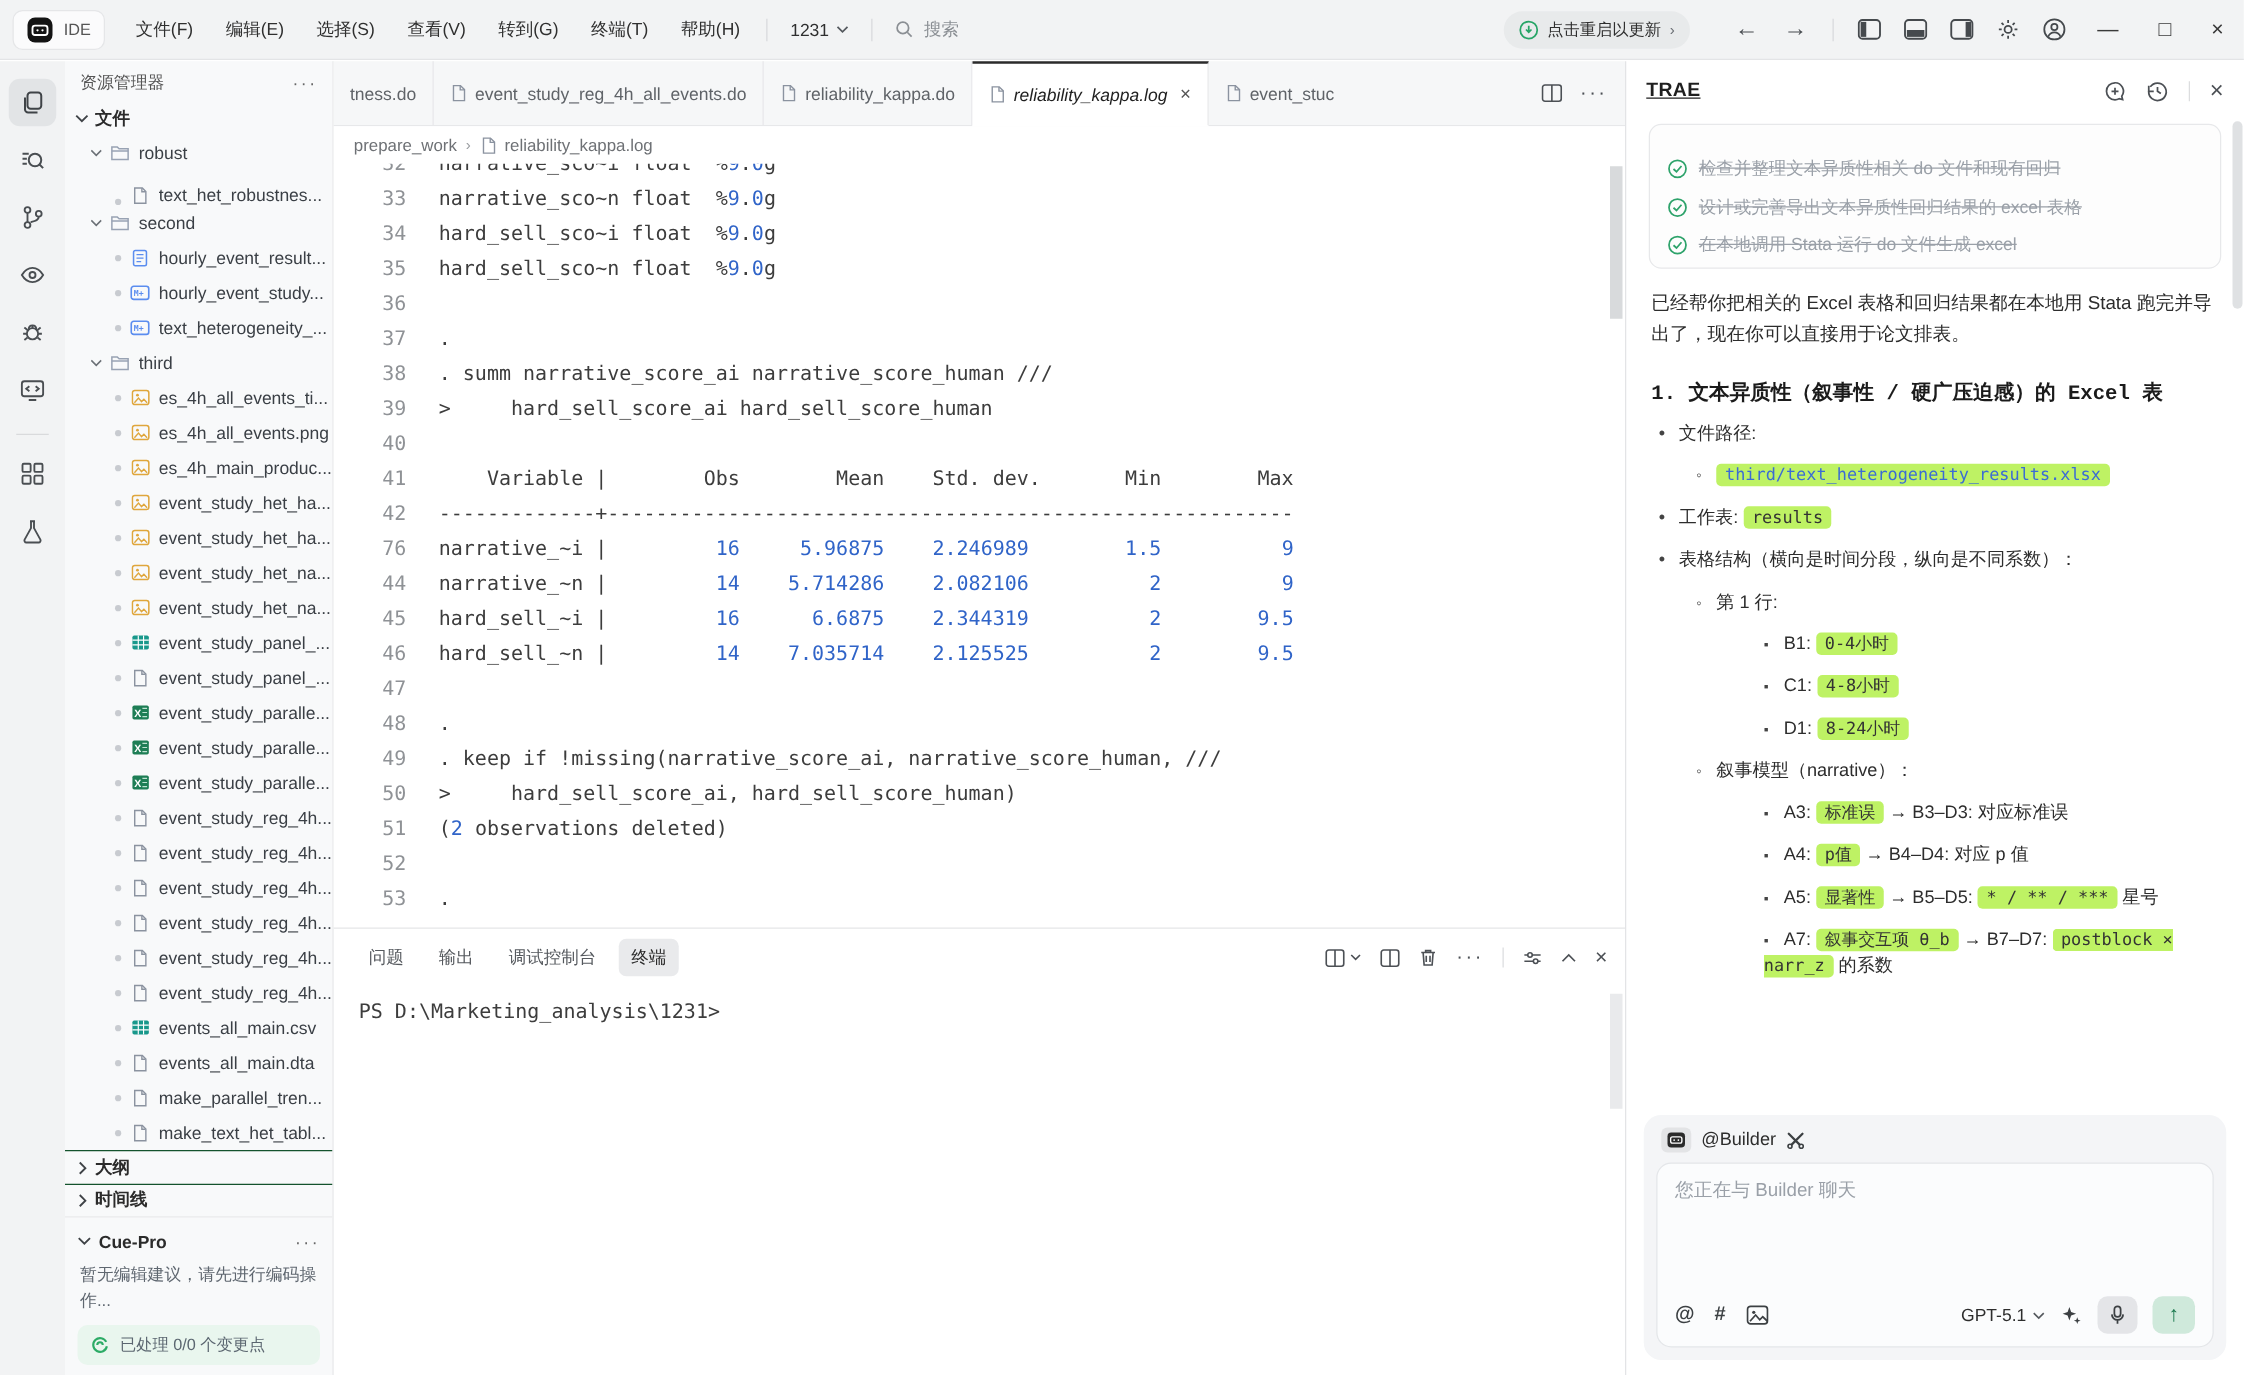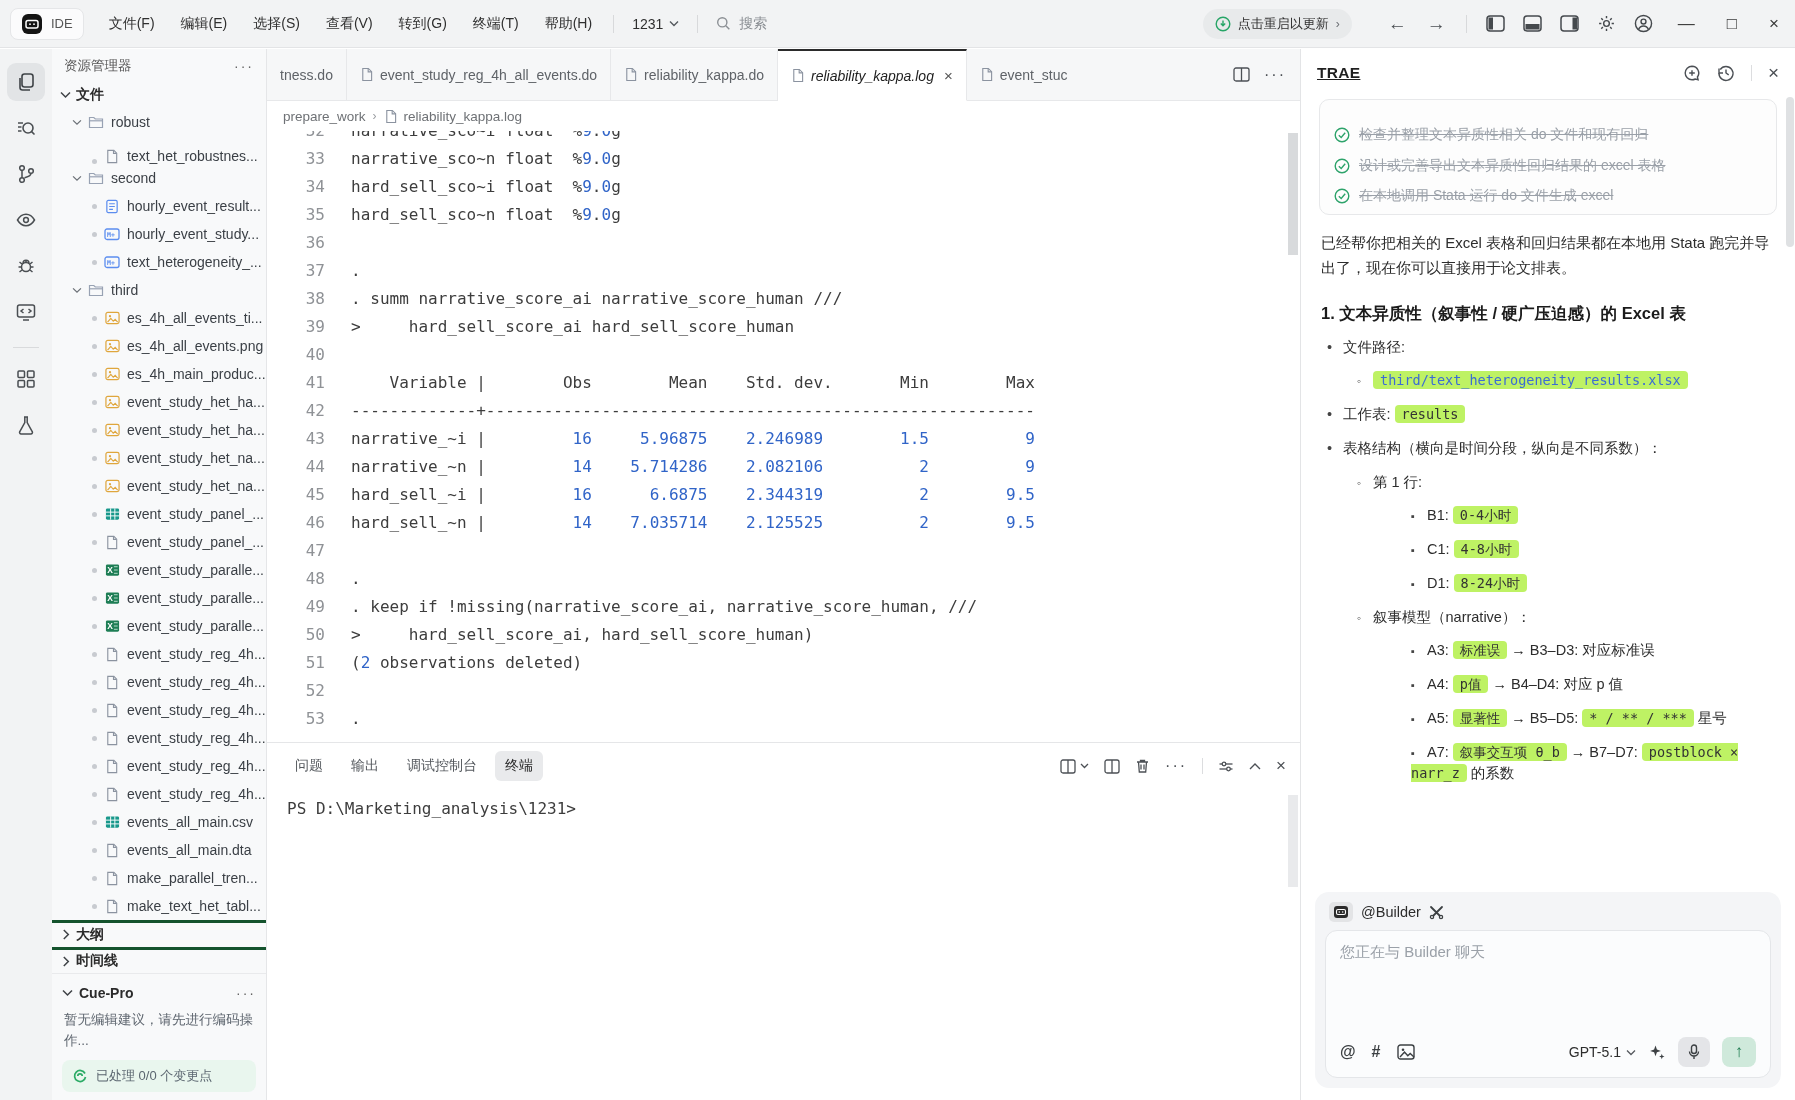--- a/index.html
+++ b/index.html
@@ -37,21 +37,21 @@
   
   .sidebar { width:215px; background:#f8f9fa; border-right:1px solid #e5e6e8; display:flex; flex-direction:column; overflow:hidden; }
   .sb-header { height:38px; display:flex; align-items:center; padding:0 12px; font-size:13.5px; color:#555; }
   .sb-header .dots { margin-left:auto; color:#666; letter-spacing:2px; font-size:14px; }
   .sb-section { height:30px; display:flex; align-items:center; gap:5px; padding:0 8px; font-size:14px; font-weight:bold; color:#2b2b2b; }
   .tree { flex:0 0 auto; }
   .trow { height:28px; display:flex; align-items:center; font-size:14px; color:#3a3f45; white-space:nowrap; overflow:hidden; }
   .trow .gdot { width:5px; height:5px; border-radius:50%; background:#c8cbd0; margin-right:6px; flex:0 0 auto; }
   .trow .ticon { width:18px; display:flex; justify-content:center; margin-right:6px; flex:0 0 auto; }
   .trow .chev { width:12px; margin-right:3px; color:#6b7076; flex:0 0 auto; }
-  .sb-foot { border-top:3px solid #14532d; height:30px; display:flex; align-items:center; gap:6px; padding:0 10px;
+  .sb-foot { border-top:1px solid #14532d; height:30px; display:flex; align-items:center; gap:6px; padding:0 10px;
     font-size:14px; font-weight:bold; color:#2b2b2b; }
   .cue { border-top:1px solid #e9eaec; padding:6px 10px 8px; display:flex; flex-direction:column; flex:1; }
   .cue-head { display:flex; align-items:center; gap:6px; font-size:14px; font-weight:bold; color:#2b2b2b; height:26px; }
   .cue-head .dots { margin-left:auto; letter-spacing:2px; color:#666; font-weight:normal; }
   .cue-hint { font-size:13.5px; color:#5f6770; line-height:1.55; margin:4px 2px 8px; }
   .cue-pill { margin-top:auto; background:#e9f6ee; border-radius:8px; height:32px; display:flex; align-items:center;
     gap:8px; padding:0 10px; font-size:13px; color:#5b6670; }
 
   
   .editor-col { flex:1; display:flex; flex-direction:column; min-width:0; background:#fff; }
@@ -89,21 +89,21 @@
   
   .rpanel { width:495px; border-left:1px solid #e3e4e6; background:#fff; display:flex; flex-direction:column; position:relative; }
   .rp-head { height:48px; display:flex; align-items:center; padding:0 16px; }
   .rp-title { font-size:15.5px; font-weight:bold; color:#1f1f1f; letter-spacing:.3px;text-decoration:underline; }
   .rp-icons { margin-left:auto; display:flex; align-items:center; gap:16px; color:#4c5055; }
   .rp-content { flex:1; overflow:hidden; padding:2px 18px 0; }
   .todo-card { border:1px solid #e7e8ea; border-radius:10px; background:#fdfdfd; padding:0 14px; overflow:hidden; height:116px; }
   .todo-row { display:flex; align-items:flex-start; gap:9px; margin:11px 0; }
   .todo-text { font-size:14px; color:#9aa0a8; text-decoration:line-through; line-height:1.4; }
   .rp-summary { font-size:15px; color:#2d2d2d; line-height:1.65; margin:16px 2px 0; }
-  .rp-h1 { font-size:16.5px; font-weight:bold; color:#1b1b1b; margin:22px 2px 4px; }
+  .rp-h1 { font-size:16.5px; font-weight:bold; color:#1b1b1b; margin:22px 2px 4px;font-family:Liberation Mono, monospace; }
   ul.blist { list-style:none; margin:0; }
   ul.d0 { margin-top:6px; }
   .bitem { display:block; font-size:14.5px; color:#2d2d2d; line-height:1.5; margin:12px 0; }
   ul.d0 > .bitem { padding-left:8px; }
   ul.d1 > .bitem { padding-left:30px; }
   ul.d2 > .bitem { padding-left:54px; }
   ul.d3 > .bitem { padding-left:80px; }
   .mk { display:inline-block; width:16px; color:#444; }
   .mk1 { font-size:12px; } .mk2 { font-size:11px; }
   .chip { background:#bef264; border-radius:4px; padding:1px 7px; font-family:"DejaVu Sans Mono",monospace; font-size:13.5px; color:#333; }
@@ -708,21 +708,21 @@
           <div class="cline"><span class="ln">33</span><span class="ctext"><span>narrative_sco~n float  </span><span>%</span><span class="seg-b">9</span><span>.</span><span class="seg-b">0</span><span>g</span></span></div>
           <div class="cline"><span class="ln">34</span><span class="ctext"><span>hard_sell_sco~i float  </span><span>%</span><span class="seg-b">9</span><span>.</span><span class="seg-b">0</span><span>g</span></span></div>
           <div class="cline"><span class="ln">35</span><span class="ctext"><span>hard_sell_sco~n float  </span><span>%</span><span class="seg-b">9</span><span>.</span><span class="seg-b">0</span><span>g</span></span></div>
           <div class="cline"><span class="ln">36</span><span class="ctext"></span></div>
           <div class="cline"><span class="ln">37</span><span class="ctext"><span>.</span></span></div>
           <div class="cline"><span class="ln">38</span><span class="ctext"><span>. summ narrative_score_ai narrative_score_human ///</span></span></div>
           <div class="cline"><span class="ln">39</span><span class="ctext"><span>&gt;     hard_sell_score_ai hard_sell_score_human</span></span></div>
           <div class="cline"><span class="ln">40</span><span class="ctext"></span></div>
           <div class="cline"><span class="ln">41</span><span class="ctext"><span>    Variable |        Obs        Mean    Std. dev.       Min        Max</span></span></div>
           <div class="cline"><span class="ln">42</span><span class="ctext"><span>-------------+---------------------------------------------------------</span></span></div>
-          <div class="cline"><span class="ln">43</span><span class="ctext"><span>narrative_~i |         </span><span class="seg-b">16</span><span>     </span><span class="seg-b">5.96875</span><span>    </span><span class="seg-b">2.246989</span><span>        </span><span class="seg-b">1.5</span><span>          </span><span class="seg-b">9</span></span></div>
+          <div class="cline"><span class="ln">76</span><span class="ctext"><span>narrative_~i |         </span><span class="seg-b">16</span><span>     </span><span class="seg-b">5.96875</span><span>    </span><span class="seg-b">2.246989</span><span>        </span><span class="seg-b">1.5</span><span>          </span><span class="seg-b">9</span></span></div>
           <div class="cline"><span class="ln">44</span><span class="ctext"><span>narrative_~n |         </span><span class="seg-b">14</span><span>    </span><span class="seg-b">5.714286</span><span>    </span><span class="seg-b">2.082106</span><span>          </span><span class="seg-b">2</span><span>          </span><span class="seg-b">9</span></span></div>
           <div class="cline"><span class="ln">45</span><span class="ctext"><span>hard_sell_~i |         </span><span class="seg-b">16</span><span>      </span><span class="seg-b">6.6875</span><span>    </span><span class="seg-b">2.344319</span><span>          </span><span class="seg-b">2</span><span>        </span><span class="seg-b">9.5</span></span></div>
           <div class="cline"><span class="ln">46</span><span class="ctext"><span>hard_sell_~n |         </span><span class="seg-b">14</span><span>    </span><span class="seg-b">7.035714</span><span>    </span><span class="seg-b">2.125525</span><span>          </span><span class="seg-b">2</span><span>        </span><span class="seg-b">9.5</span></span></div>
           <div class="cline"><span class="ln">47</span><span class="ctext"></span></div>
           <div class="cline"><span class="ln">48</span><span class="ctext"><span>.</span></span></div>
           <div class="cline"><span class="ln">49</span><span class="ctext"><span>. keep if !missing(narrative_score_ai, narrative_score_human, ///</span></span></div>
           <div class="cline"><span class="ln">50</span><span class="ctext"><span>&gt;     hard_sell_score_ai, hard_sell_score_human)</span></span></div>
           <div class="cline"><span class="ln">51</span><span class="ctext"><span>(</span><span class="seg-b">2</span><span> observations deleted)</span></span></div>
           <div class="cline"><span class="ln">52</span><span class="ctext"></span></div>
           <div class="cline"><span class="ln">53</span><span class="ctext"><span>.</span></span></div>

